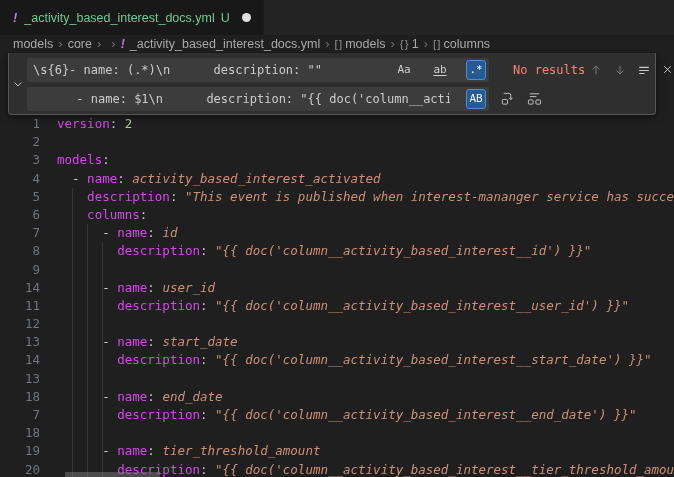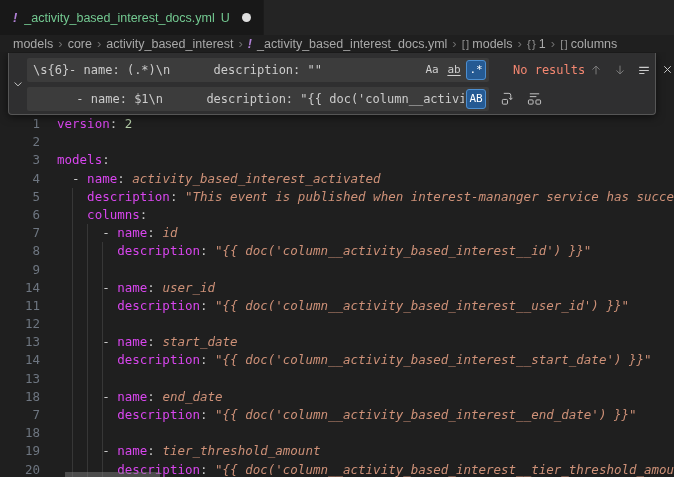--- a/index.html
+++ b/index.html
@@ -41,21 +41,21 @@
   .find-widget{position:absolute;left:8px;top:1px;width:646px;height:61px;background:#2f2f30;
                border:1px solid #565656;border-top:none;border-radius:0 0 4px 4px;
                box-shadow:0 2px 8px rgba(0,0,0,.55);font-size:12px;color:#cccccc;}
   .toggle-replace{position:absolute;left:0;top:0;bottom:0;width:18px;display:flex;
                   align-items:center;justify-content:center;cursor:pointer;}
   .frow{position:absolute;left:18px;right:6px;height:25px;display:flex;align-items:center;}
   .frow.r1{top:4px;} .frow.r2{top:33px;}
   .finput{width:462px;height:24px;background:#3c3c3c;border-radius:2px;display:flex;
           align-items:center;padding:0 3px 0 6px;box-sizing:border-box;flex:none;}
   .itext{flex:1;overflow:hidden;white-space:pre;color:#cccccc;font-size:12px;}
-  .opt{flex:none;width:20px;height:20px;margin-left:2px;border-radius:3px;display:flex;
+  .opt{flex:none;width:20px;height:20px;margin-left:16px;border-radius:3px;display:flex;
        align-items:center;justify-content:center;font-size:11px;color:#cfcfcf;cursor:pointer;
        box-sizing:border-box;}
   .opt.ww span{text-decoration:underline;text-underline-offset:2px;}
   .opt.active{background:#255a93;border:1px solid #4d8fd0;color:#ffffff;}
   .fstatus{margin-left:24px;color:#f48771;white-space:nowrap;}
   .nav{margin-left:auto;display:flex;gap:3px;align-items:center;}
   .navbtn{width:21px;height:21px;display:flex;align-items:center;justify-content:center;
           border-radius:3px;cursor:pointer;flex:none;}
   .navbtn.disabled{opacity:.5;}
   .racts{display:flex;gap:6px;margin-left:8px;align-items:center;}
@@ -72,21 +72,20 @@
       <span class="git-status">U</span>
       <span class="dirty-dot"></span>
     </div>
   </div>
 
   <div class="breadcrumbs" id="crumbs">
       <span class="crumb"><span>models</span></span>
       <span class="crumb-sep">›</span>
       <span class="crumb"><span>core</span></span>
       <span class="crumb-sep">›</span>
-      <span class="crumb"><span>activity_based_interest</span></span>
       <span class="crumb-sep">›</span>
       <span class="crumb"><span class="crumb-icon">!</span><span>_activity_based_interest_docs.yml</span></span>
       <span class="crumb-sep">›</span>
       <span class="crumb"><span class="crumb-symbol">[ ]</span><span>models</span></span>
       <span class="crumb-sep">›</span>
       <span class="crumb"><span class="crumb-symbol">{ }</span><span>1</span></span>
       <span class="crumb-sep">›</span>
       <span class="crumb"><span class="crumb-symbol">[ ]</span><span>columns</span></span>
     </div>
 

